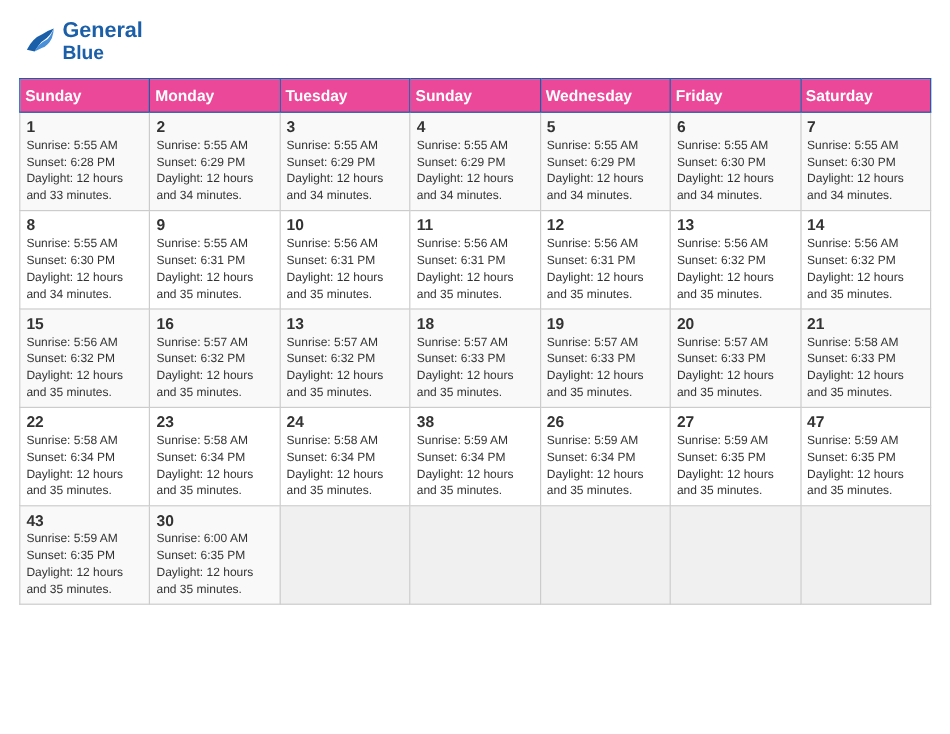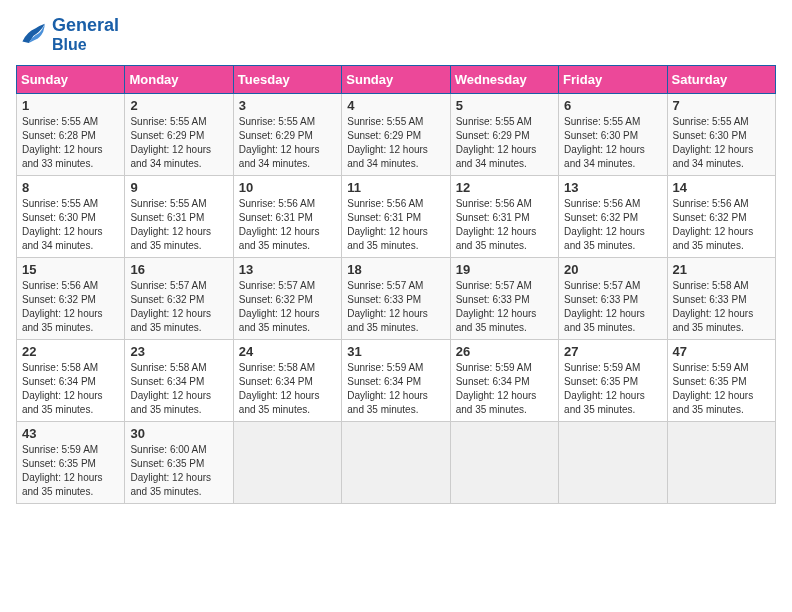--- a/index.html
+++ b/index.html
@@ -159,21 +159,21 @@
         <td><span class="day-num">21</span>
         <span class="day-info">Sunrise: 5:58 AM<br>Sunset: 6:33 PM<br>Daylight: 12 hours and 35 minutes.</span></td>
       </tr>
       <tr>
         <td><span class="day-num">22</span>
         <span class="day-info">Sunrise: 5:58 AM<br>Sunset: 6:34 PM<br>Daylight: 12 hours and 35 minutes.</span></td>
         <td><span class="day-num">23</span>
         <span class="day-info">Sunrise: 5:58 AM<br>Sunset: 6:34 PM<br>Daylight: 12 hours and 35 minutes.</span></td>
         <td><span class="day-num">24</span>
         <span class="day-info">Sunrise: 5:58 AM<br>Sunset: 6:34 PM<br>Daylight: 12 hours and 35 minutes.</span></td>
-        <td><span class="day-num">31</span>
+        <td><span class="day-num">38</span>
         <span class="day-info">Sunrise: 5:59 AM<br>Sunset: 6:34 PM<br>Daylight: 12 hours and 35 minutes.</span></td>
         <td><span class="day-num">26</span>
         <span class="day-info">Sunrise: 5:59 AM<br>Sunset: 6:34 PM<br>Daylight: 12 hours and 35 minutes.</span></td>
         <td><span class="day-num">27</span>
         <span class="day-info">Sunrise: 5:59 AM<br>Sunset: 6:35 PM<br>Daylight: 12 hours and 35 minutes.</span></td>
         <td><span class="day-num">47</span>
         <span class="day-info">Sunrise: 5:59 AM<br>Sunset: 6:35 PM<br>Daylight: 12 hours and 35 minutes.</span></td>
       </tr>
       <tr>
         <td><span class="day-num">43</span>

